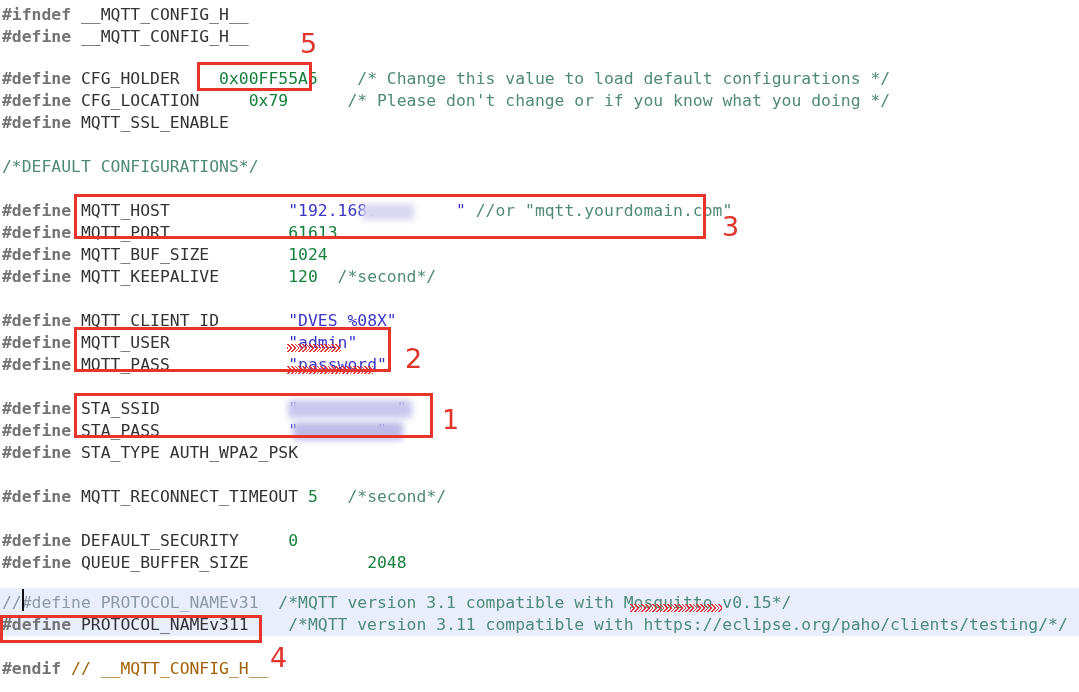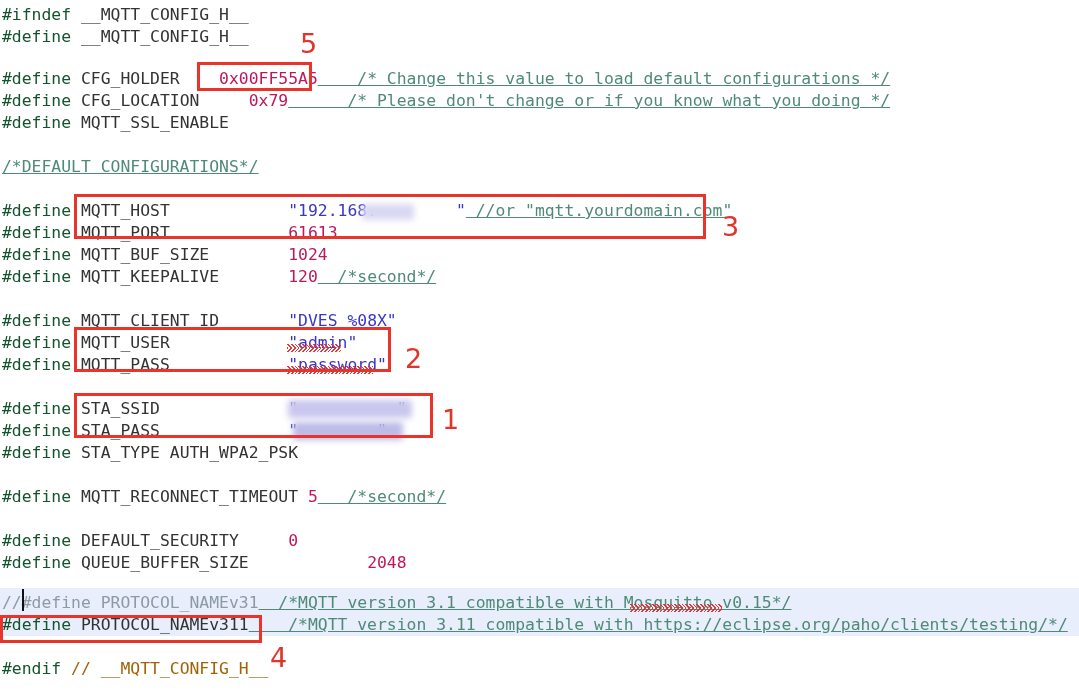--- a/index.html
+++ b/index.html
@@ -30,25 +30,25 @@
     white-space: pre;
     letter-spacing: 0px;
     z-index: 3;
   }
   .line {
     position: absolute;
     left: 2px;
     height: 22px;
     white-space: pre;
   }
-  .kw      { color: #14532d; font-weight: normal; }
+  .kw      { color: #737373; font-weight: bold; }
   .id      { color: #333333; }
-  .num     { color: #be185d; }
+  .num     { color: #15803d; }
   .str     { color: #3b36c8; }
-  .cmt     { color: #4f8a77; text-decoration: underline; }
+  .cmt     { color: #4f8a77; }
   .cmtgray { color: #8d9aa6; }
   .cmtid   { color: #a16207; }
 
   
   .hl-band {
     position: absolute;
     left: 0;
     width: 1079px;
     height: 22px;
     background: #e8eefb;

